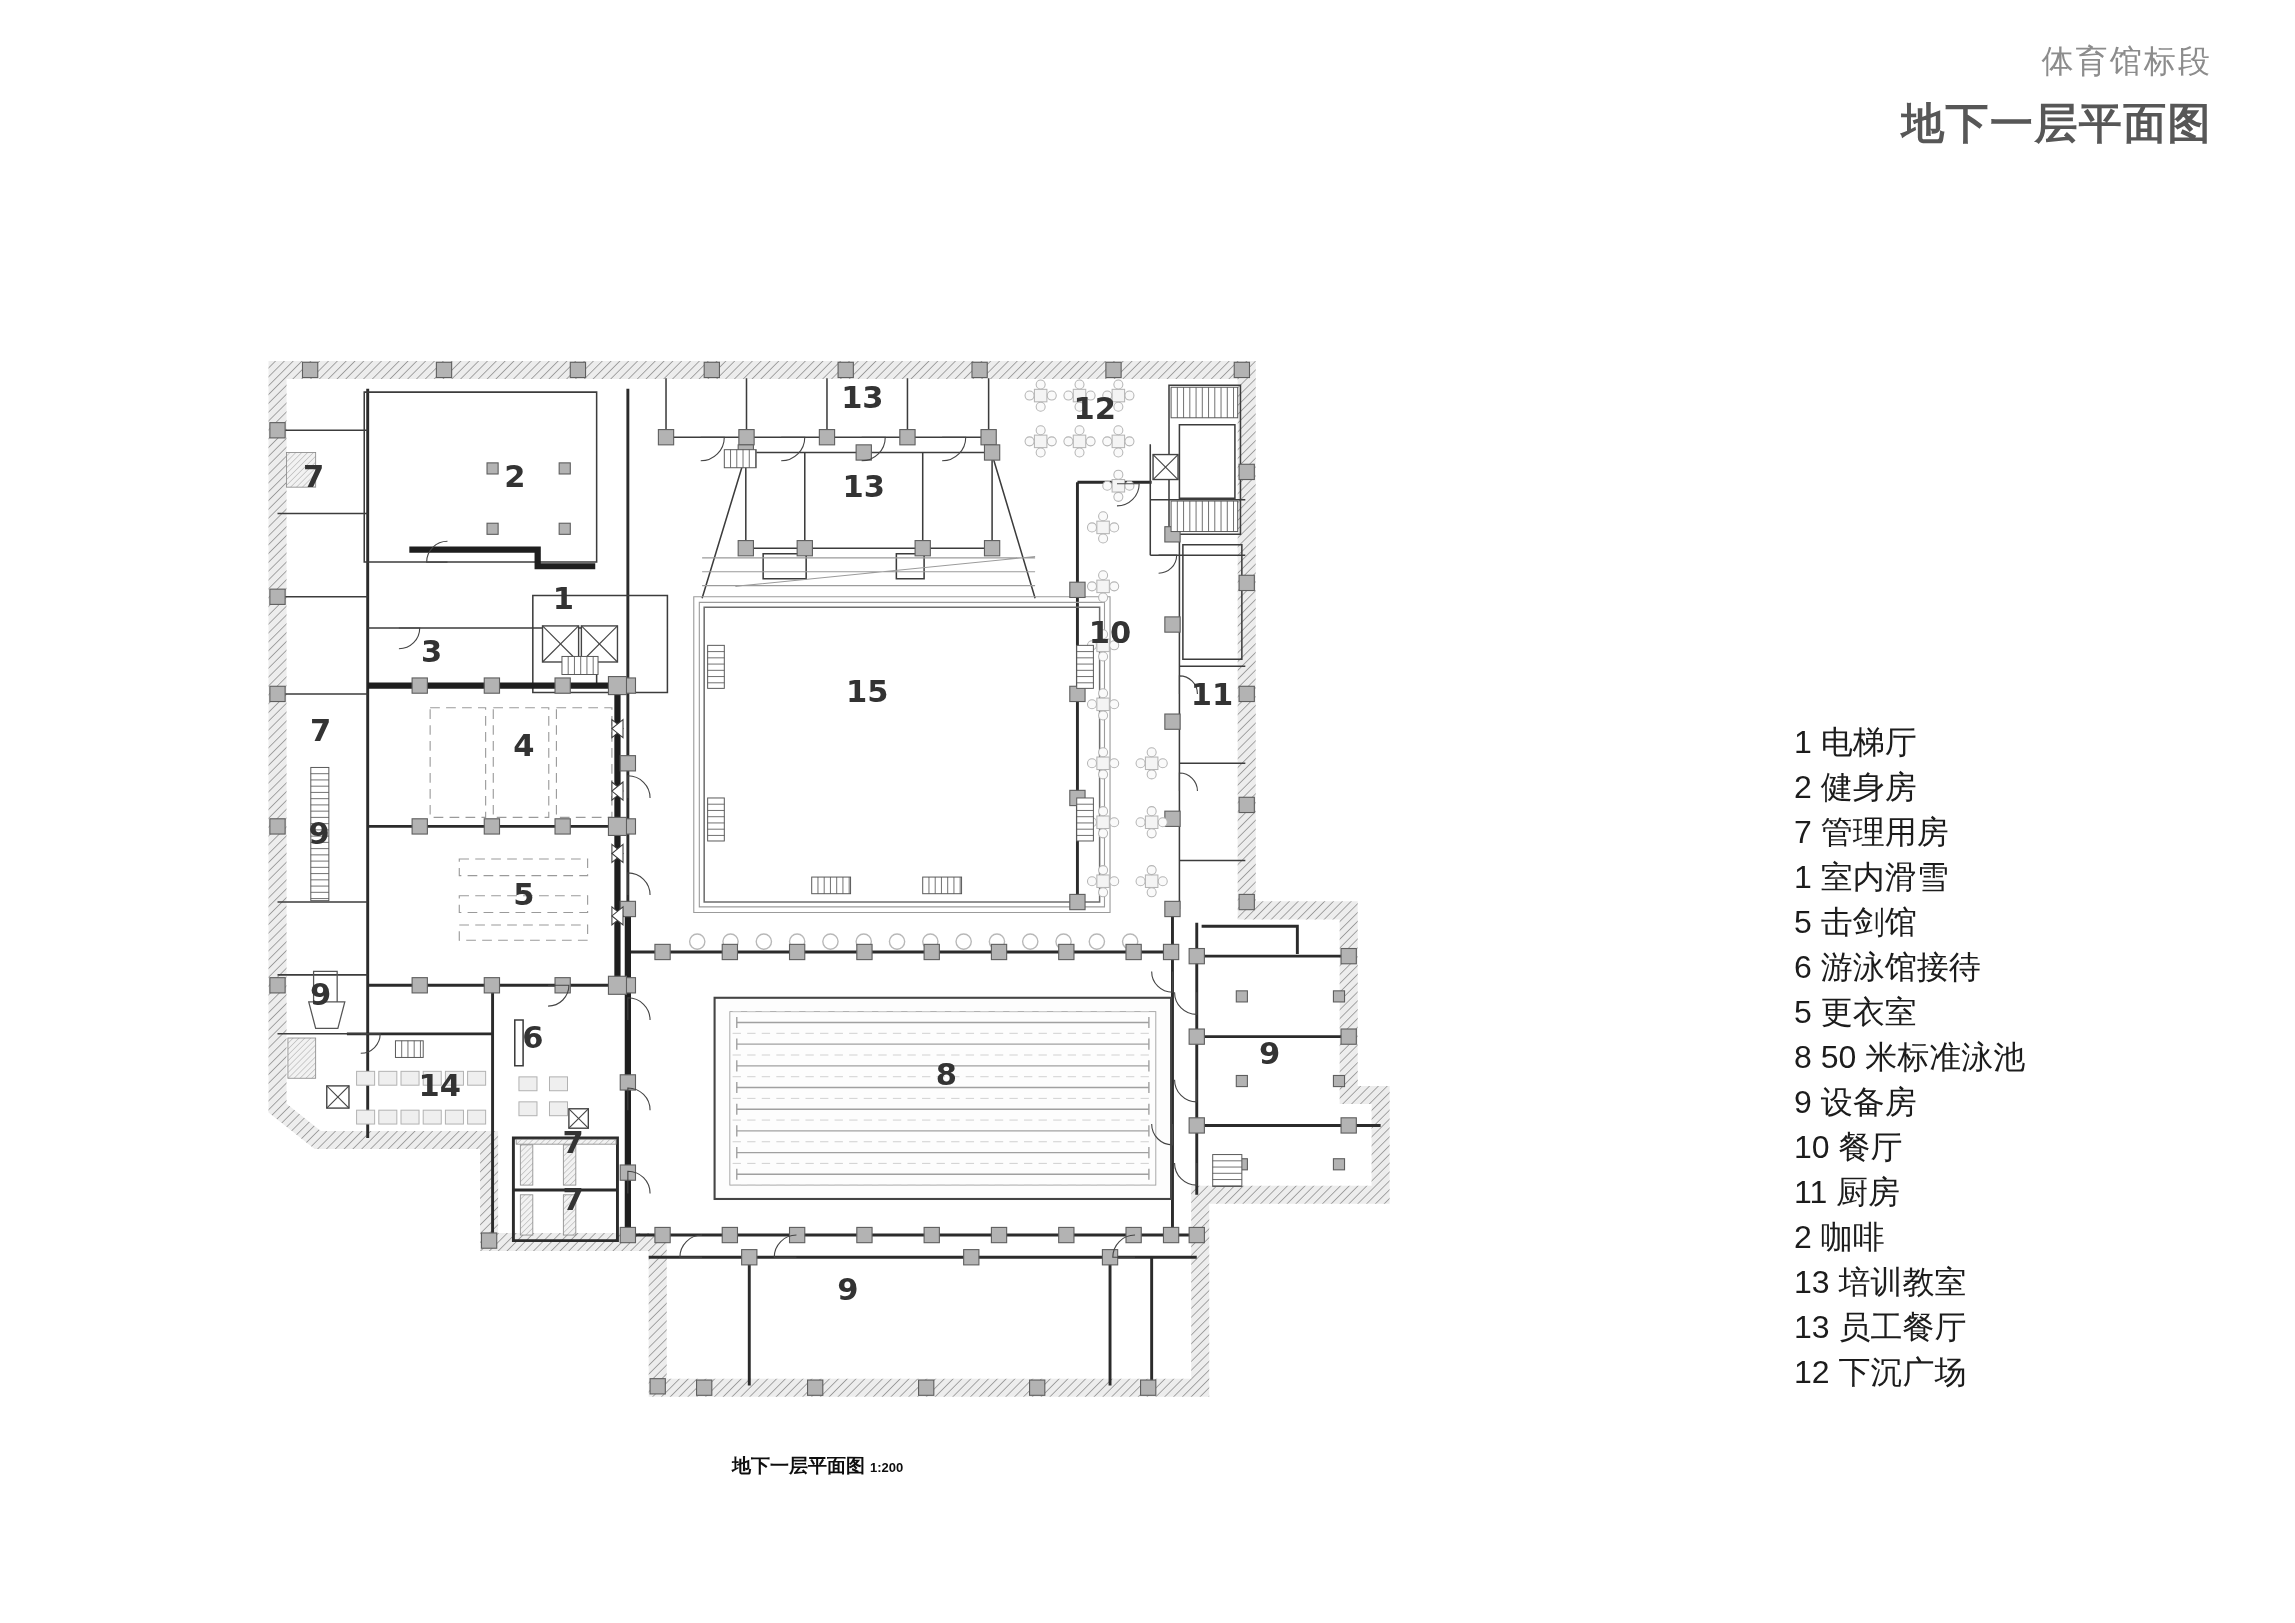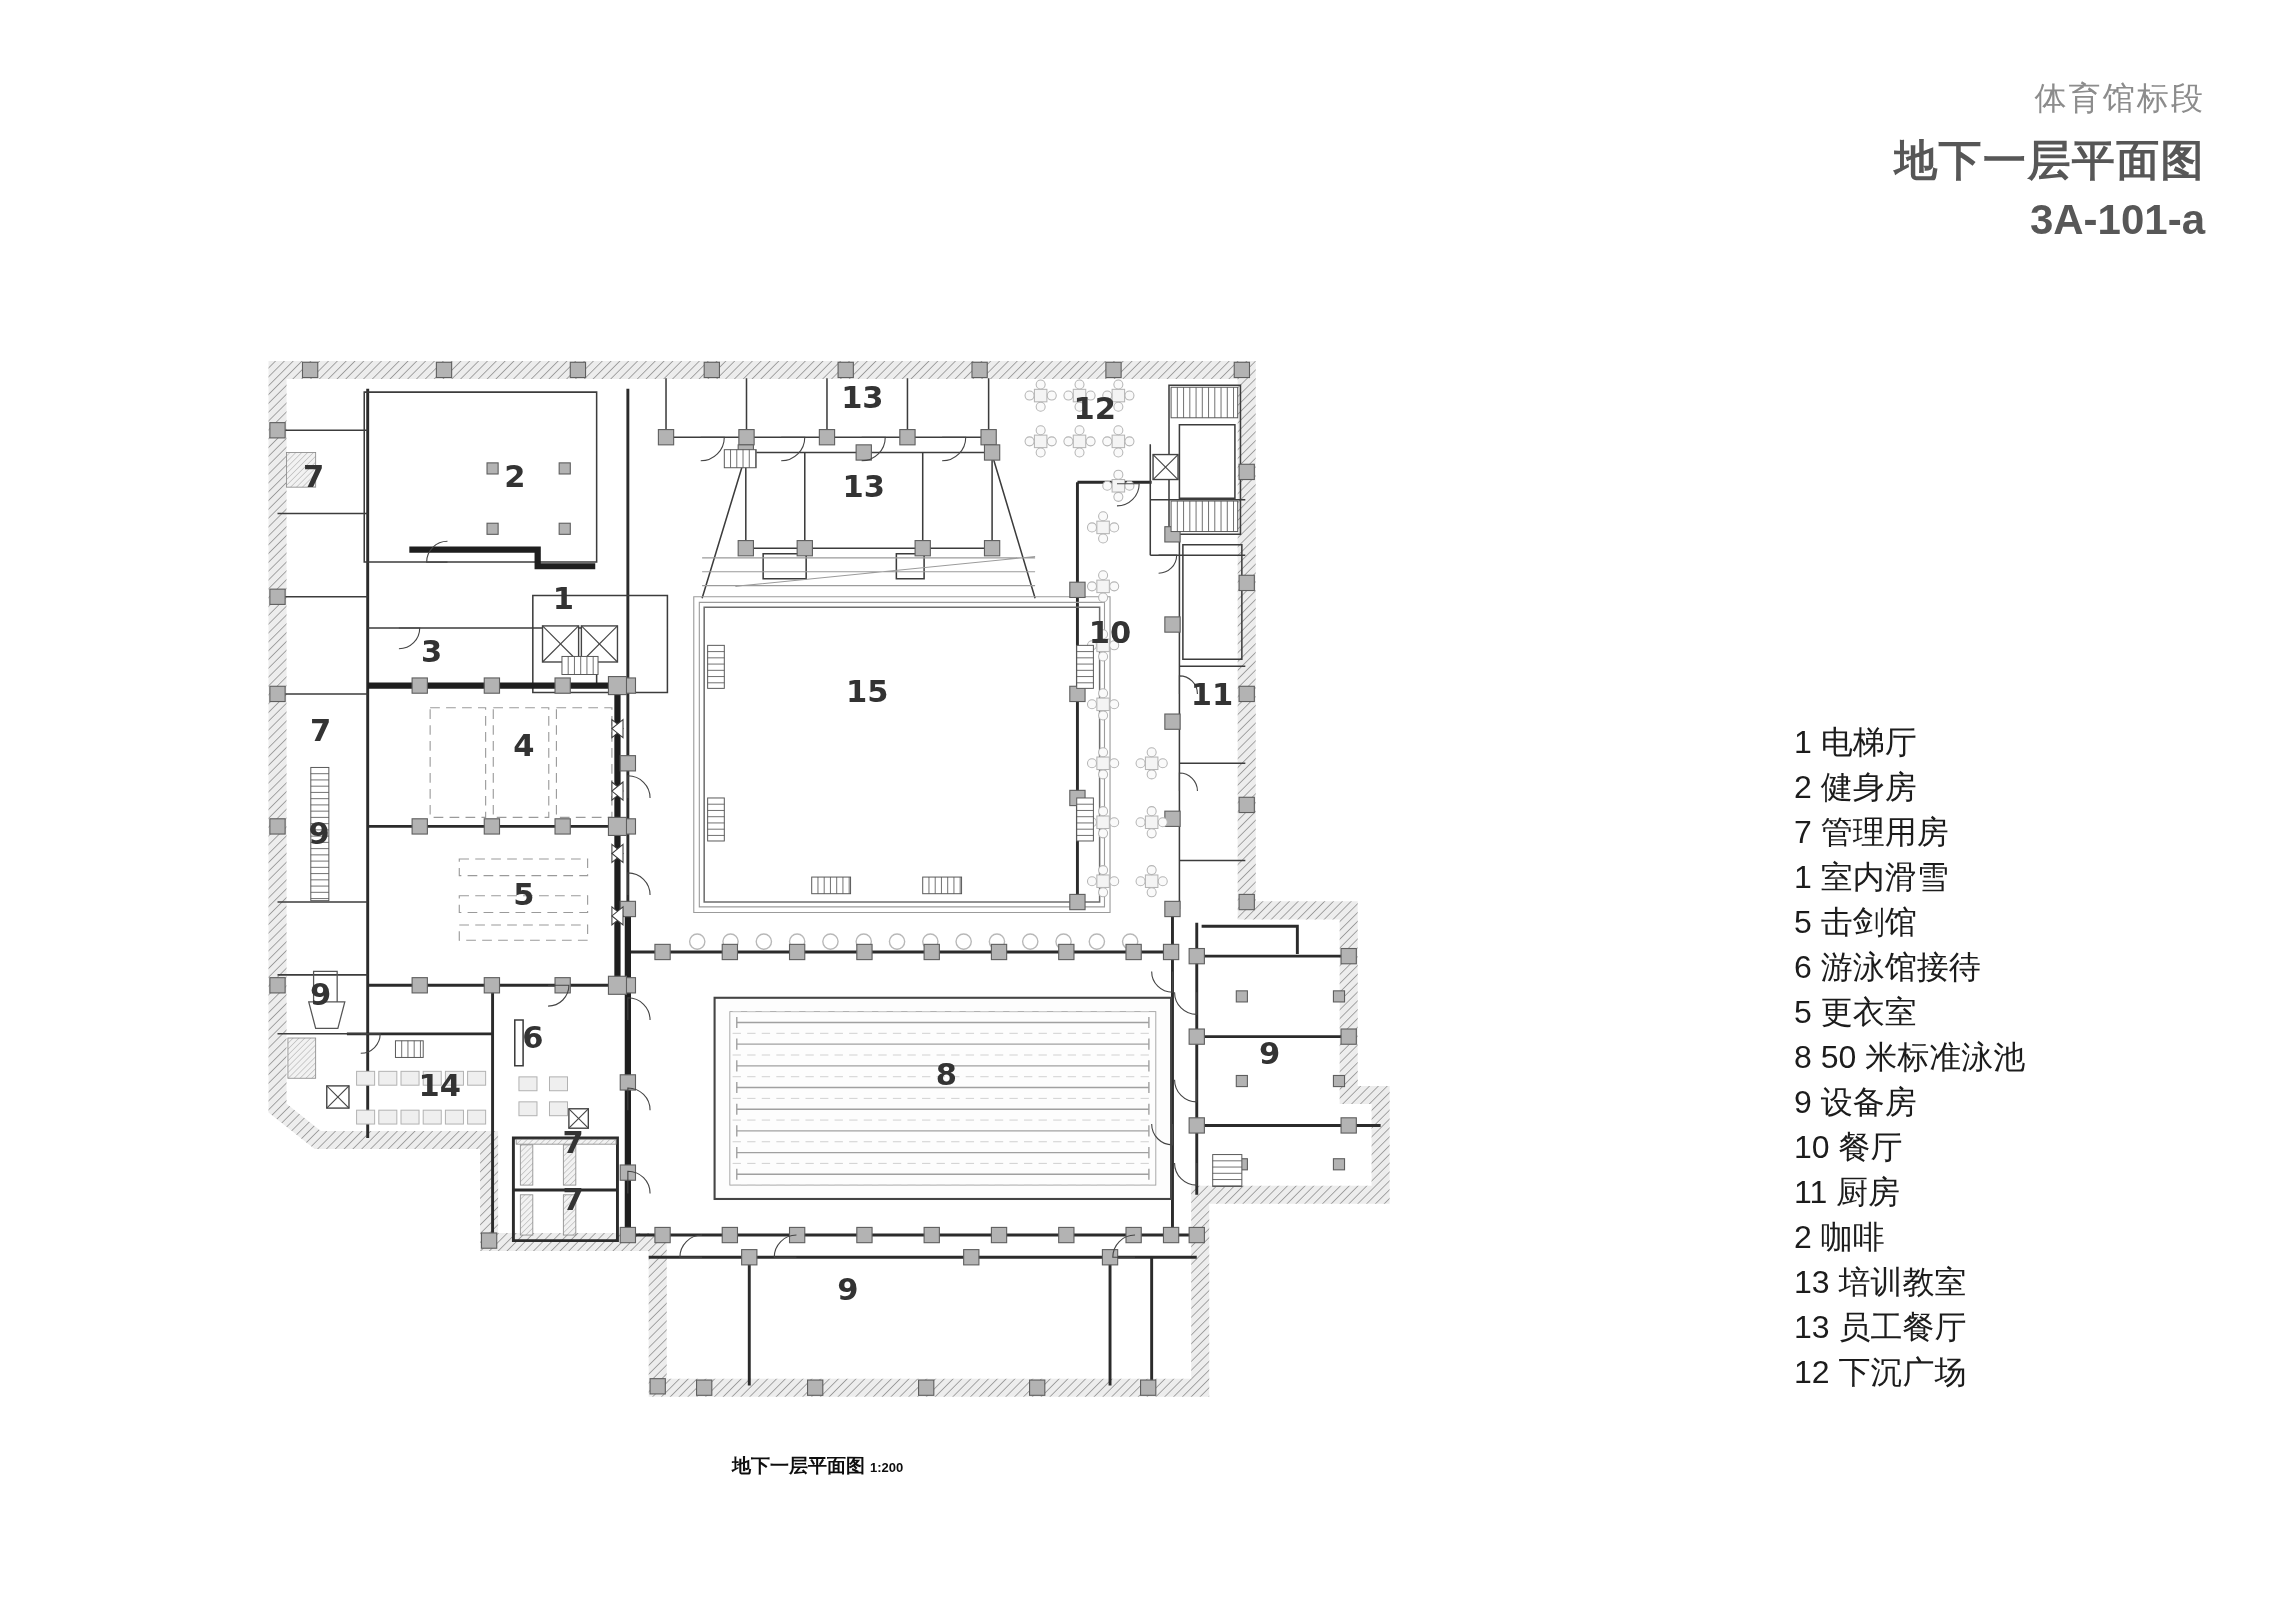--- a/index.html
+++ b/index.html
@@ -1,17 +1,17 @@
 <!DOCTYPE html>
 <html style="font-size:11px"><head>
 <meta charset="utf-8">
 <style>
   html,body{margin:0;padding:0;background:#fff;}
   body{width:2295px;height:1623px;position:relative;font-family:"Liberation Sans",sans-serif;overflow:hidden;}
-  .title-block{position:absolute;right:90px;top:40px;text-align:right;margin-top:37px;}
+  .title-block{position:absolute;right:83px;top:40px;text-align:right;}
   .title-project{font-size:32px;color:#8c8c8c;letter-spacing:2.1px;}
   .title-name{font-size:43px;font-weight:bold;color:#575757;margin-top:11px;letter-spacing:1.4px;}
   .title-number{font-size:42px;font-weight:bold;color:#575757;margin-top:5.6px;}
   .legend{position:absolute;left:1794px;top:720px;}
   .legend-item{font-size:32px;color:#1c1c1c;line-height:45px;white-space:nowrap;}
   .caption{position:absolute;left:732px;top:1453px;color:#0d0d0d;white-space:nowrap;}
   .caption-name{font-size:19px;font-weight:bold;}
   .caption-scale{font-size:13px;font-weight:bold;margin-left:5px;}
   svg text{user-select:none;}
   #g-labels text{font-family:"DejaVu Sans",sans-serif;font-weight:600;font-size:44px;fill:#333;text-anchor:middle;}
@@ -636,21 +636,20 @@
       <text x="1243" y="588">13</text>
       <text x="1245" y="716">13</text>
       <text x="634" y="1580">14</text>
       <text x="1250" y="1012">15</text>
     </g>
 </svg>
 
 <div class="title-block">
   <div class="title-project">体育馆标段</div>
   <div class="title-name">地下一层平面图</div>
-  <div class="title-number">3A-101-a</div>
 </div>
 
 <div class="legend">
   <div class="legend-item">1 电梯厅</div>
   <div class="legend-item">2 健身房</div>
   <div class="legend-item">7 管理用房</div>
   <div class="legend-item">1 室内滑雪</div>
   <div class="legend-item">5 击剑馆</div>
   <div class="legend-item">6 游泳馆接待</div>
   <div class="legend-item">5 更衣室</div>

